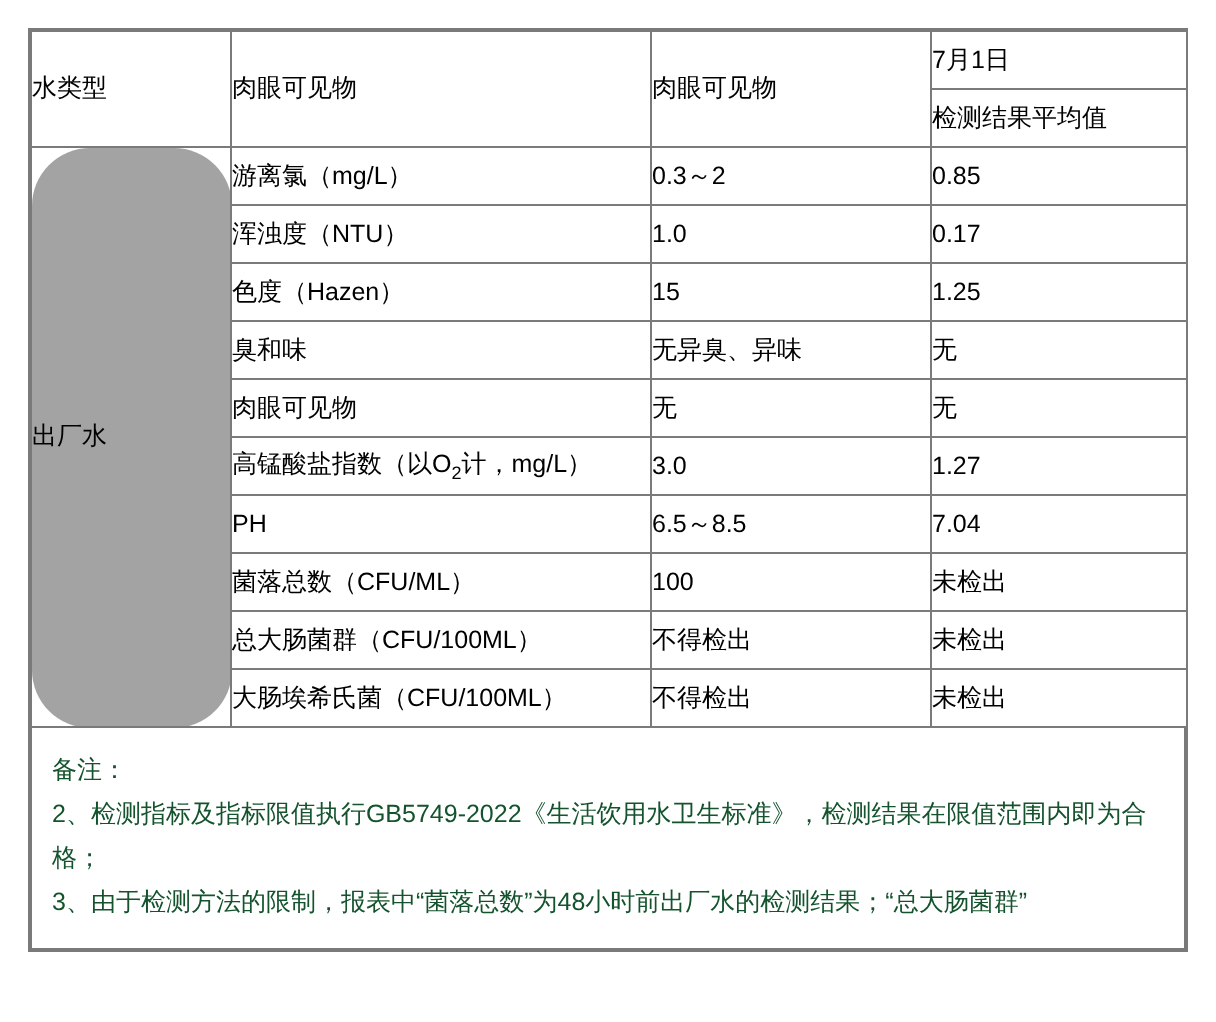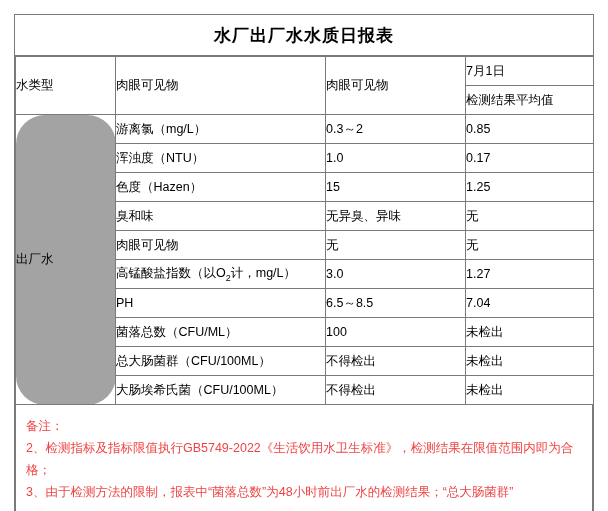--- a/index.html
+++ b/index.html
@@ -85,38 +85,35 @@
     font-size: 12.5px;
   }
   .notes {
     border: 1px solid #7a7a7a;
     border-top: none;
     padding: 10px 10px 12px 10px;
     box-sizing: border-box;
   }
   .notes .line {
     font-size: 12.5px;
-    color: #ef4444;
+    color: #14532d;
     line-height: 22px;
     text-align: left;
   }
   sub {
     font-size: 9px;
     vertical-align: sub;
   }
 </style>
 </head>
 <body>
 
 <div class="page">
   <div class="sheet">
 
-    <div class="title-row">
-      <div class="title-text">水厂出厂水水质日报表</div>
-    </div>
 
     <table class="grid">
       <colgroup>
         <col class="col-type">
         <col class="col-item">
         <col class="col-std">
         <col class="col-res">
       </colgroup>
       <thead>
         <tr>

